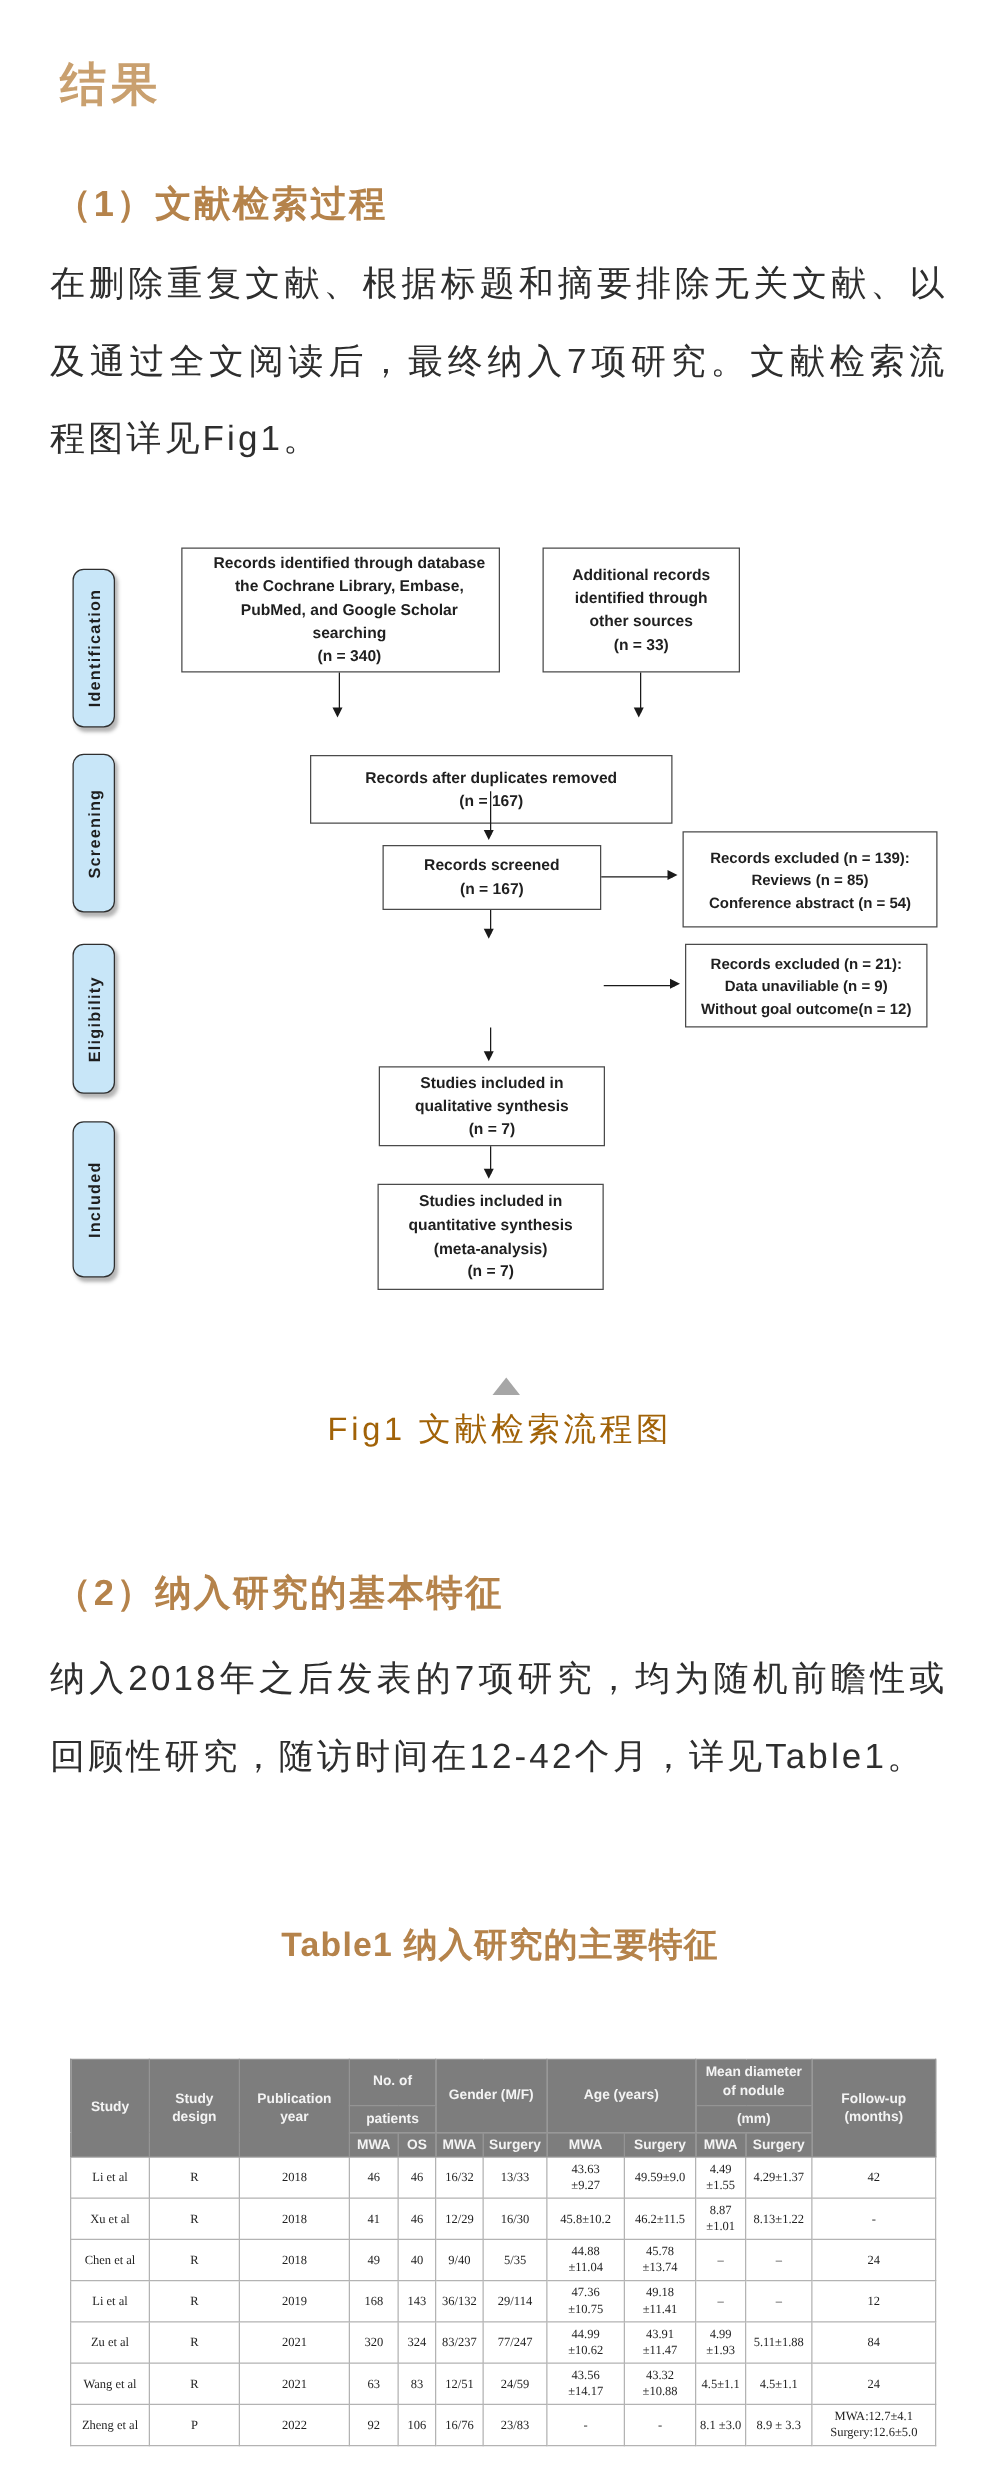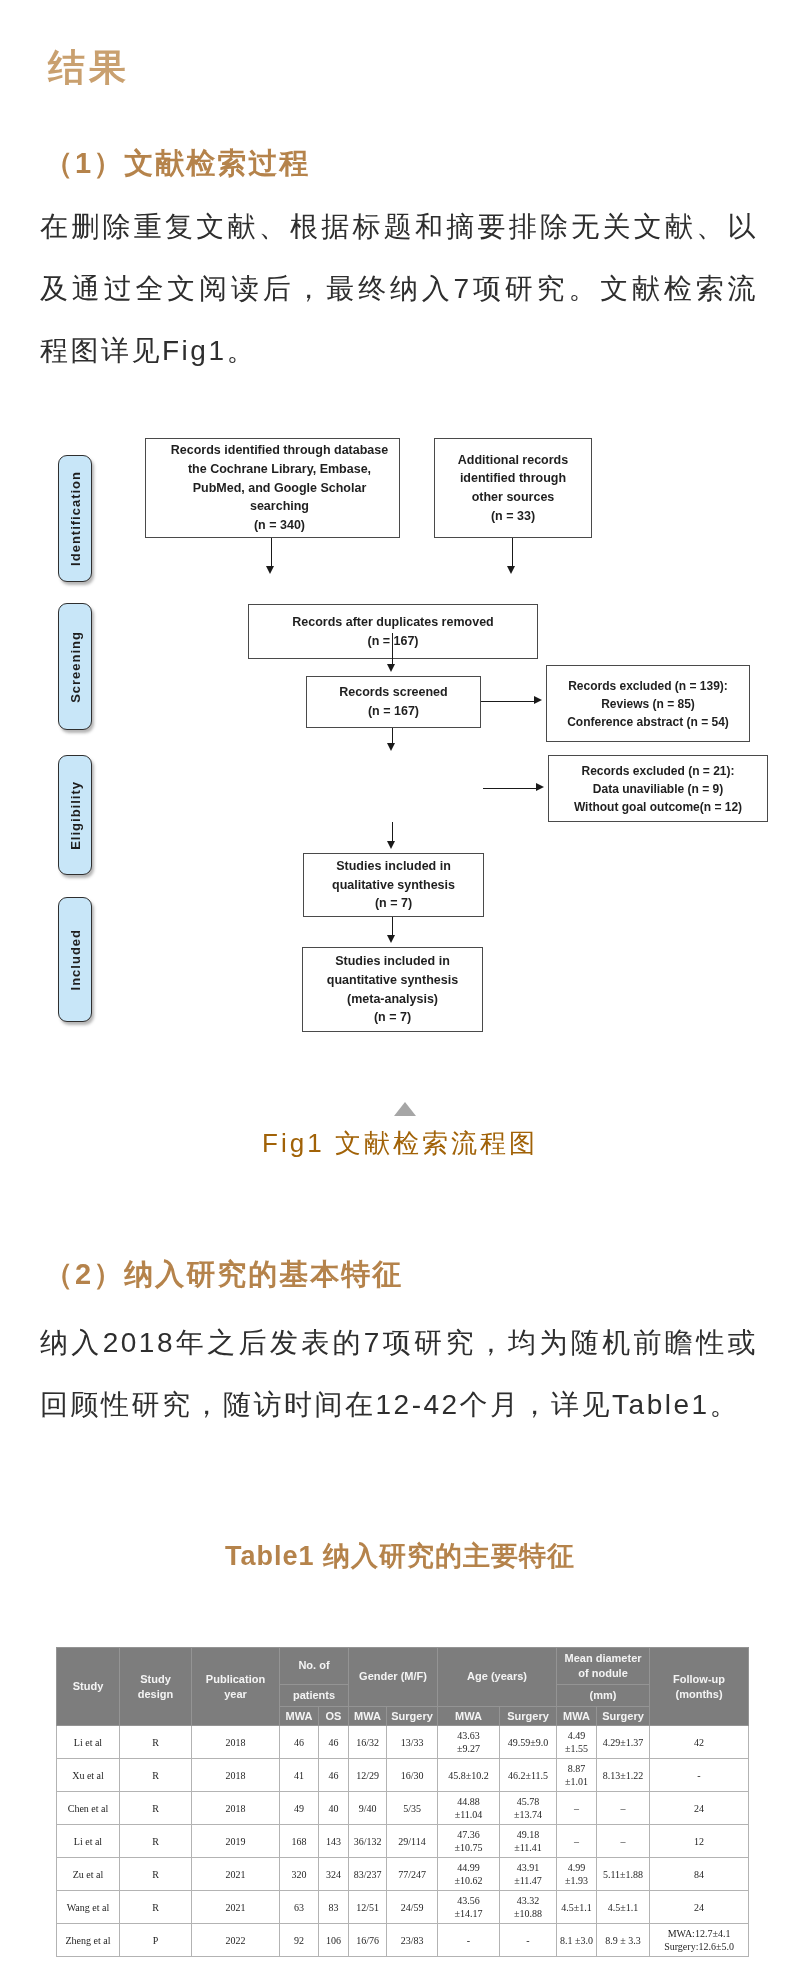--- a/index.html
+++ b/index.html
@@ -33,21 +33,21 @@
   .flow-box{position:absolute;background:#fff;border:1.5px solid #4a4a4a;display:flex;
             align-items:center;justify-content:center;text-align:center;font-size:12.5px;
             font-weight:600;color:#1f1f1f;line-height:1.5;white-space:pre-line;padding:2px;
             box-sizing:border-box;}
   .fb-a{left:145px;top:438px;width:255px;height:100px;padding-left:16px;}
   .fb-b{left:434px;top:438px;width:158px;height:100px;}
   .fb-c{left:248px;top:604px;width:290px;height:55px;}
   .fb-d{left:306px;top:676px;width:175px;height:52px;}
   .fb-e{left:546px;top:665px;width:204px;height:77px;font-size:12px;}
   .fb-f{left:303px;top:755px;width:180px;height:67px;}
-  .fb-g{left:548px;top:755px;width:220px;height:67px;font-size:12px;}
+  .fb-g{left:548px;top:755px;width:194px;height:67px;font-size:12px;}
   .fb-h{left:303px;top:853px;width:181px;height:64px;}
   .fb-i{left:302px;top:947px;width:181px;height:85px;}
 
   .varrow{position:absolute;width:0;border-left:1.6px solid #1a1a1a;}
   .varrow::after{content:"";position:absolute;left:-5.6px;bottom:-8px;
                  border:4.8px solid transparent;border-top:8px solid #1a1a1a;}
   .va1{left:271px;top:538px;height:32px;}
   .va2{left:512px;top:538px;height:32px;}
   .va3{left:392px;top:633px;height:35px;}
   .va4{left:392px;top:728px;height:19px;}

